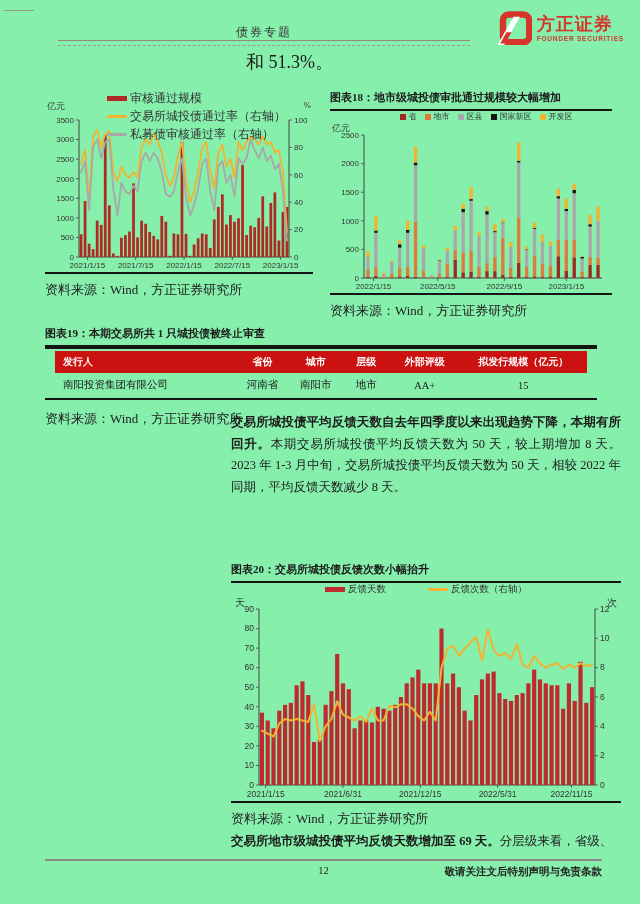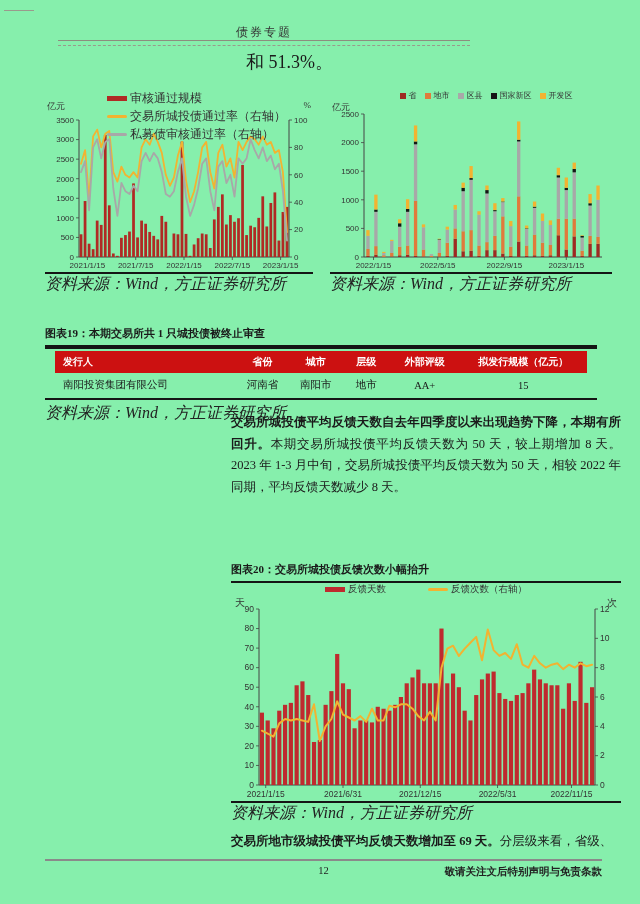--- a/index.html
+++ b/index.html
@@ -16,21 +16,21 @@
            font-family:"Liberation Sans",sans-serif;}
   .logo-en{font-size:6.5px;color:#d7342b;letter-spacing:0.8px;font-weight:bold;margin-top:2px;
            font-family:"Liberation Sans",sans-serif;}
   .intro{position:absolute;left:246px;top:50px;margin:0;font-size:18px;}
   
   .fig{position:absolute;}
   .fig-title{font-size:11px;font-weight:bold;padding-bottom:4px;border-bottom:2.5px solid #151515;}
   .chart-wrap{position:relative;}
   .chart-wrap svg{position:absolute;left:0;font-family:"Liberation Sans",sans-serif;}
   .unit{position:absolute;font-size:9px;color:#333;}
-  .fig-source{border-top:2px solid #151515;padding-top:0;font-size:16px;font-style:italic;color:#222;}
+  .fig-source{border-top:2px solid #151515;padding-top:7px;font-size:13px;color:#222;}
   .legend{position:absolute;color:#333;z-index:2;}
   .legend-stack{left:62px;top:0;display:flex;flex-direction:column;gap:1px;font-size:12px;}
   .legend-row{left:0;right:0;top:0;display:flex;justify-content:center;gap:8px;font-size:8px;}
   .legend-row20{left:0;right:0;top:0;display:flex;justify-content:center;gap:42px;font-size:9.5px;}
   .lg-item{display:flex;align-items:center;gap:3px;white-space:nowrap;}
   .sw{display:inline-block;}
   .sw-bar{width:20px;height:5px;}
   .sw-line{width:20px;height:2.5px;border-radius:2px;}
   .sw-sq{width:6px;height:6px;}
   
@@ -58,20 +58,31 @@
 </head>
 <body>
 
 <div class="page">
   <div class="top-artifact"></div>
 
   <div class="hdr-title">债券专题</div>
   <div class="hdr-line1"></div>
   <div class="hdr-line2"></div>
 
+  <div class="logo">
+    <svg width="34" height="34" viewBox="0 0 48 48">
+      <rect x="7" y="5" width="37" height="39" rx="8" fill="none" stroke="#d7342b" stroke-width="9"></rect>
+      <path d="M-2 50 L22 8 L31 8 L7 50 Z" fill="#ffffff"></path>
+      <path d="M3 46 L12 30 L19 30 L10 46 Z" fill="#d7342b"></path>
+    </svg>
+    <div>
+      <div class="logo-cn">方正证券</div>
+      <div class="logo-en">FOUNDER SECURITIES</div>
+    </div>
+  </div>
 
   <p class="intro">和 51.3%。</p>
 
   <section class="fig" style="left:45px;top:90px;width:268px;">
     <div class="chart-wrap" style="height:182px;">
       <span class="unit" style="left:2px;top:10px;">亿元</span>
       <span class="unit" style="right:2px;top:10px;">%</span>
       <div class="legend legend-stack" id="fig17-legend">
           <span class="lg-item">
             <span class="sw sw-bar" style="background: rgb(176, 42, 36);"></span>
@@ -181,20 +192,21 @@
           <line x1="187.29999999999998" y1="145" x2="187.29999999999998" y2="148" stroke="#444" stroke-width="0.8"></line>
           <text x="187.29999999999998" y="156" text-anchor="middle" font-size="8" fill="#333">2022/7/15</text>
           <line x1="235.6" y1="145" x2="235.6" y2="148" stroke="#444" stroke-width="0.8"></line>
           <text x="235.6" y="156" text-anchor="middle" font-size="8" fill="#333">2023/1/15</text>
         </svg>
     </div>
     <div class="fig-source">资料来源：Wind，方正证券研究所</div>
   </section>
 
   <section class="fig" style="left:330px;top:90px;width:282px;">
+    <div class="fig-title">图表18：地市级城投债审批通过规模较大幅增加</div>
     <div class="chart-wrap" style="height:182px;">
       <span class="unit" style="left:2px;top:11px;">亿元</span>
       <div class="legend legend-row" style="padding-left:30px;" id="fig18-legend">
           <span class="lg-item">
             <span class="sw sw-sq" style="background: rgb(158, 42, 34);"></span>
             <span>省</span>
           </span>
           <span class="lg-item">
             <span class="sw sw-sq" style="background: rgb(224, 122, 60);"></span>
             <span>地市</span>

